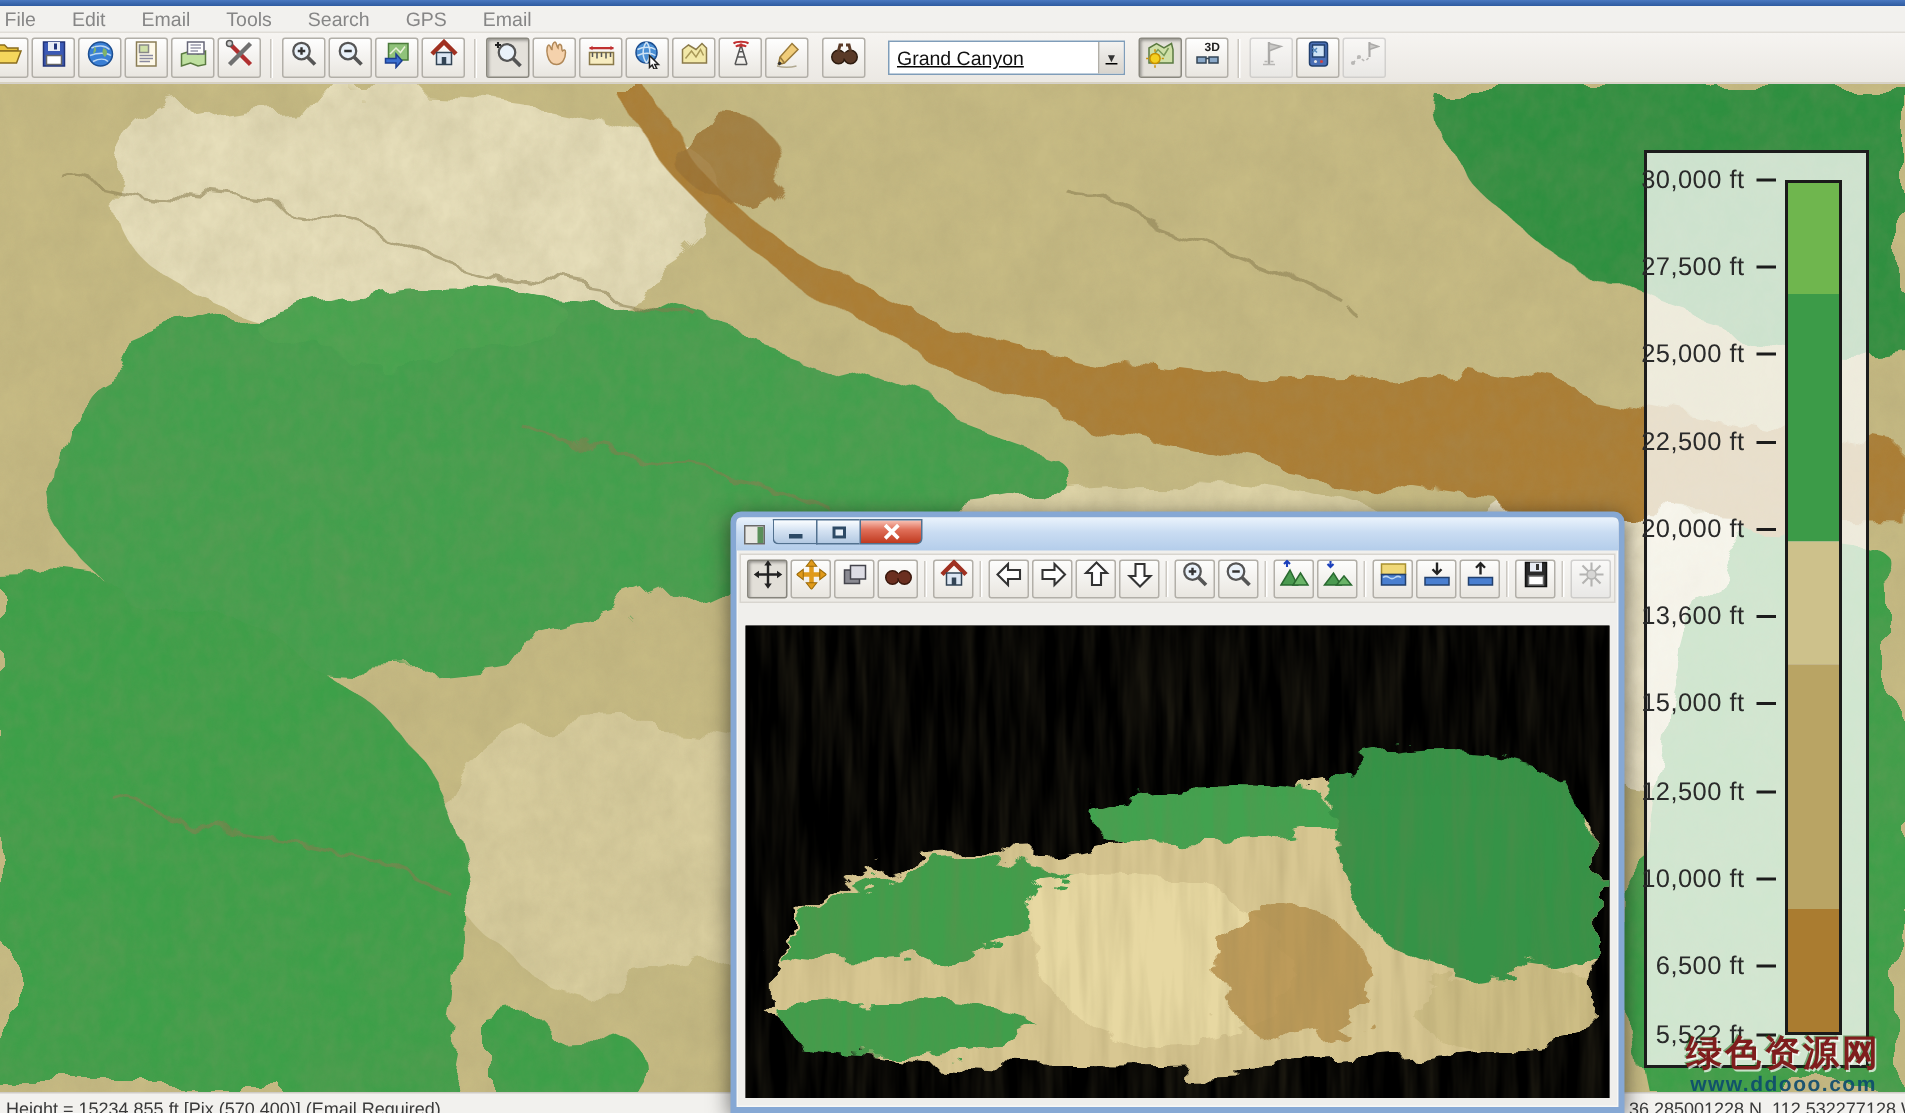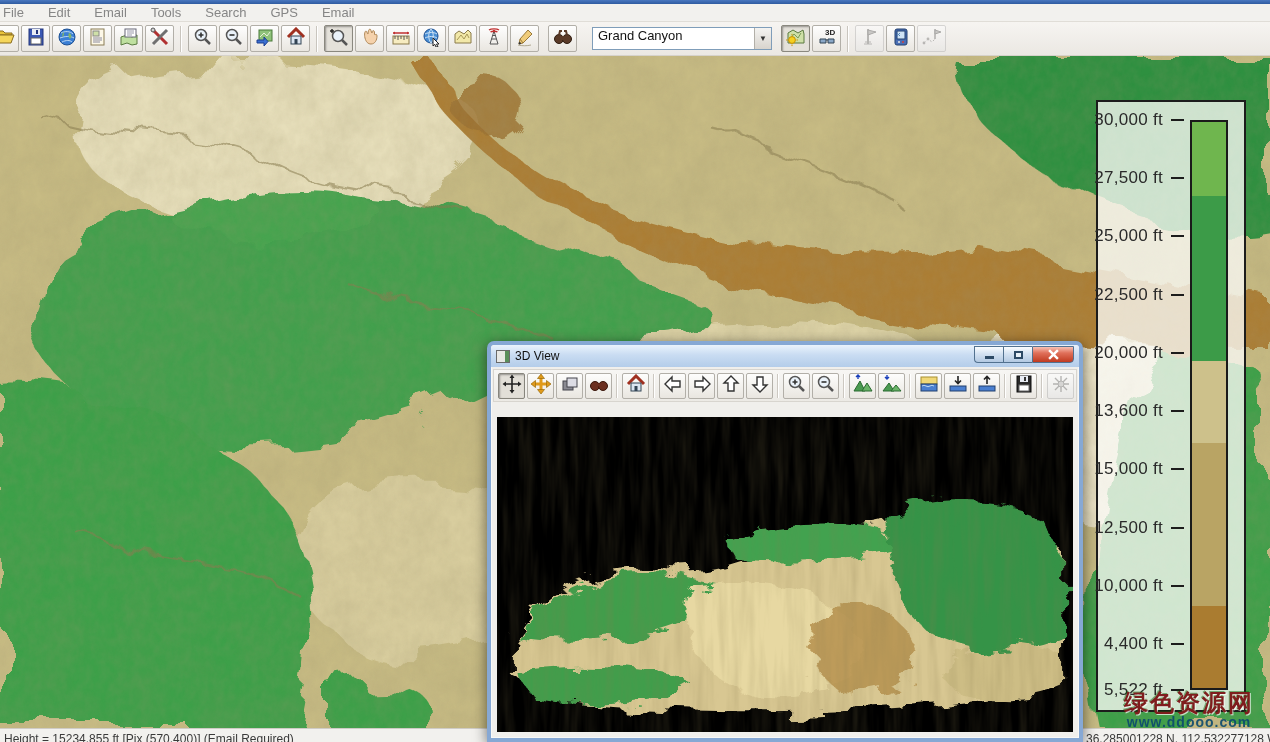--- a/index.html
+++ b/index.html
@@ -20,22 +20,22 @@
              z-index:30; display:flex; align-items:center; overflow:hidden; }
   .tb { width:29px; height:27px; margin:0 1px; background:linear-gradient(#fefefe,#e9e6e0);
         border:1px solid #b2afa8; border-radius:2px; display:flex; align-items:center;
         justify-content:center; flex:0 0 auto; }
   .tb.pressed { background:#e4e1da; border-color:#8a887f;
                 box-shadow:inset 1px 1px 2px rgba(0,0,0,.35); }
   .tb.disabled { opacity:.45; filter:grayscale(1); }
   .tb svg { width:20px; height:20px; }
   .tb-sep { width:2px; height:26px; margin:0 5px; flex:0 0 auto;
             border-left:1px solid #c9c5be; border-right:1px solid #fff; }
-  .combo { width:180px; height:23px; background:#fff; border:1px solid #7f9db9;
-           margin:0 8px 0 14px; display:flex; align-items:flex-start; flex:0 0 auto; }
+  .combo { width:158px; height:23px; background:#fff; border:1px solid #7f9db9;
+           margin:0 8px 0 14px; display:flex; align-items:center; flex:0 0 auto;text-decoration:underline; }
   .combo .val { flex:1; font-size:13px; color:#111; padding-left:5px; white-space:nowrap; overflow:hidden; }
   .combo .drop { width:17px; height:100%; background:linear-gradient(#f4f3f1,#d8d4cd);
                  border-left:1px solid #b2afa8; display:flex; align-items:center; justify-content:center;
                  font-size:8px; color:#333; }
 
   
   .map-area { position:absolute; left:0; top:56px; width:1270px; height:672px; z-index:1; }
   .map-area svg { display:block; }
 
   
@@ -379,42 +379,41 @@
         </div>
         <div class="tick-row" style="top: 71.4928%;">
           <span class="tick-label">12,500 ft</span>
           <span class="tick-line"></span>
         </div>
         <div class="tick-row" style="top: 81.706%;">
           <span class="tick-label">10,000 ft</span>
           <span class="tick-line"></span>
         </div>
         <div class="tick-row" style="top: 91.9193%;">
-          <span class="tick-label">4,400 ft</span>
+          <span class="tick-label">6,500 ft</span>
           <span class="tick-line"></span>
         </div>
         <div class="tick-row" style="top: 100%;">
           <span class="tick-label">5,522 ft</span>
           <span class="tick-line"></span>
         </div>
       </div>
     <div class="colorbar">
         <div class="seg" style="top: 0%; height: 13.073%; background: rgb(111, 182, 78);"></div>
         <div class="seg" style="top: 13.073%; height: 29.2099%; background: rgb(60, 155, 72);"></div>
         <div class="seg" style="top: 42.2829%; height: 14.5028%; background: rgb(205, 193, 139);"></div>
         <div class="seg" style="top: 56.7857%; height: 28.8014%; background: rgb(185, 164, 100);"></div>
         <div class="seg" style="top: 85.5871%; height: 14.4129%; background: rgb(170, 124, 48);"></div>
       </div>
   </div>
 </div>
 
 <div class="win3d">
   <div class="win3d-title">
     <span class="win3d-icon"></span>
-    <span class="win3d-name">3D View</span>
     <span class="caption">
       <span class="cap-btn cap-min">
           <span class="glyph-min"></span>
         </span>
       <span class="cap-btn cap-max">
           <span class="glyph-max"></span>
         </span>
       <span class="cap-btn cap-close">
           <svg width="11" height="11" viewBox="0 0 10 10">
             <path d="M1,1 L9,9 M9,1 L1,9" stroke="#fff" stroke-width="2.2"></path>

